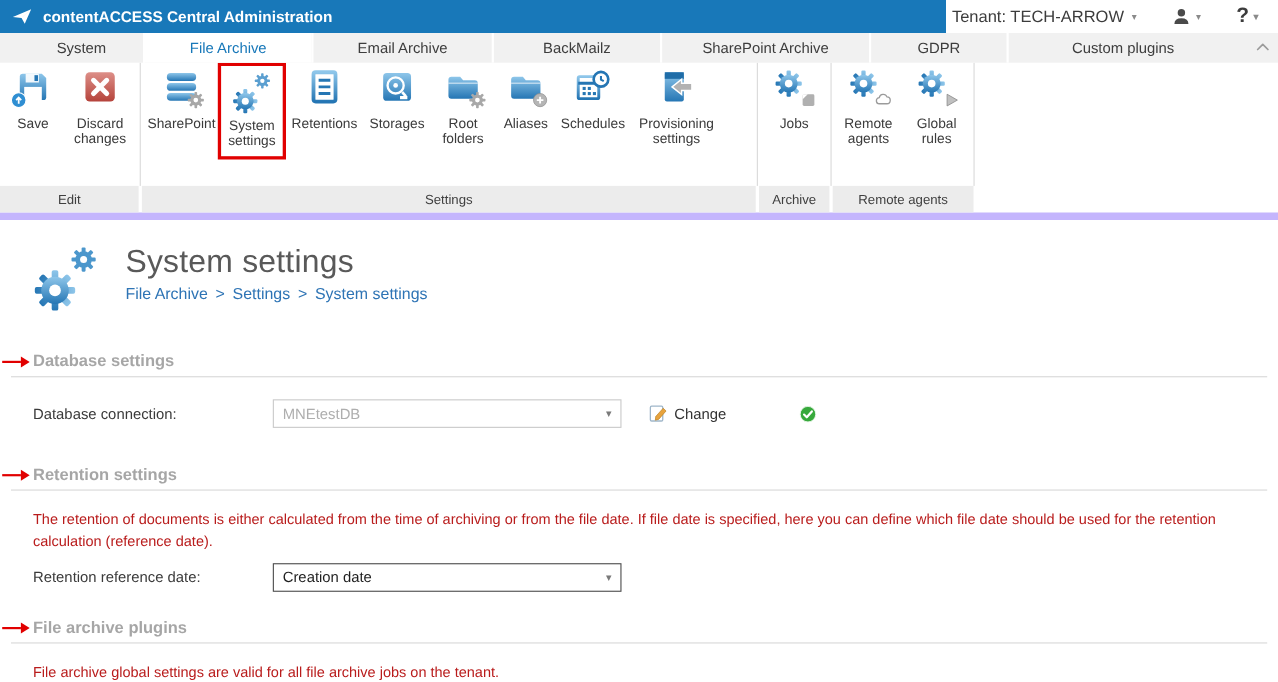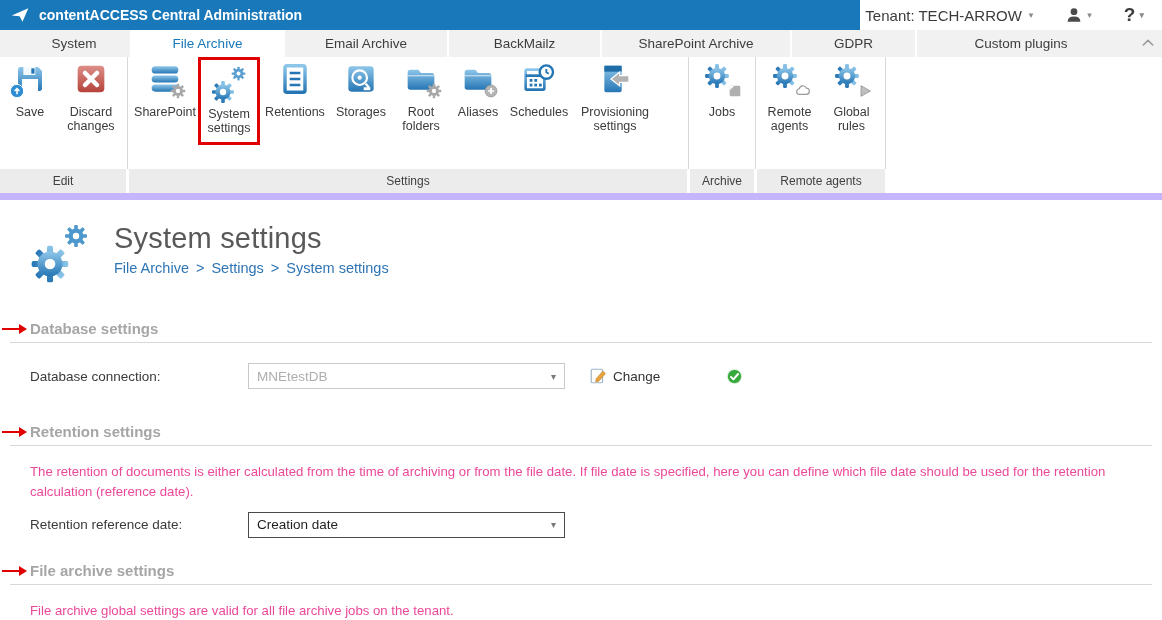--- a/index.html
+++ b/index.html
@@ -75,21 +75,21 @@
   .dropdown { width:317px; height:23px; display:flex; align-items:center;
               justify-content:space-between; padding:12px 8px; font-size:13.5px;
               background:#fff; cursor:pointer; }
   .dropdown.disabled { border:1px solid #c9c9c9; color:#aeaeae; cursor:default; }
   .dropdown.enabled { border:1px solid #4a4a4a; color:#1f1f1f; }
   .dd-caret { color:#7a7a7a; font-size:10px; }
   .change-btn { display:flex; align-items:center; gap:6px; margin-left:24px;
                 cursor:pointer; color:#333; }
   .status-ok { margin-left:66px; width:17px; height:17px; }
 
-  .para { margin:16px 16px 0 30px; font-size:13.2px; color:#ec4899; line-height:1.5; }
+  .para { margin:16px 16px 0 30px; font-size:13.2px; color:#b91c1c; line-height:1.5; }
   .checkbox { width:15px; height:15px; border:1px solid #ababab; background:#fff;
               display:flex; align-items:center; justify-content:center;
               color:#1f7ac6; font-size:13px; font-weight:bold; cursor:pointer; }
   .cb-label { margin-left:8px; }
 </style>
 </head>
 <body>
 
 <svg width="0" height="0" style="position:absolute">
   <defs>
@@ -456,21 +456,21 @@
 <div class="form-row" style="margin-top:10px">
   <span class="form-label">Retention reference date:</span>
   <div class="dropdown enabled">
     <span>Creation date</span>
     <span class="dd-caret">▾</span>
   </div>
 </div>
 
 <div class="section-head" style="margin-top:24px">
   <span class="red-arrow"></span>
-  <span class="section-title">File archive settings</span>
+  <span class="section-title">File archive plugins</span>
 </div>
 <div class="section-rule"></div>
 
 <div class="para">File archive global settings are valid for all file archive jobs on the tenant.</div>
 
 <div class="form-row" style="margin-top:10px">
   <span class="form-label">Versioning:</span>
   <span class="checkbox">
     <span>✓</span>
   </span>

